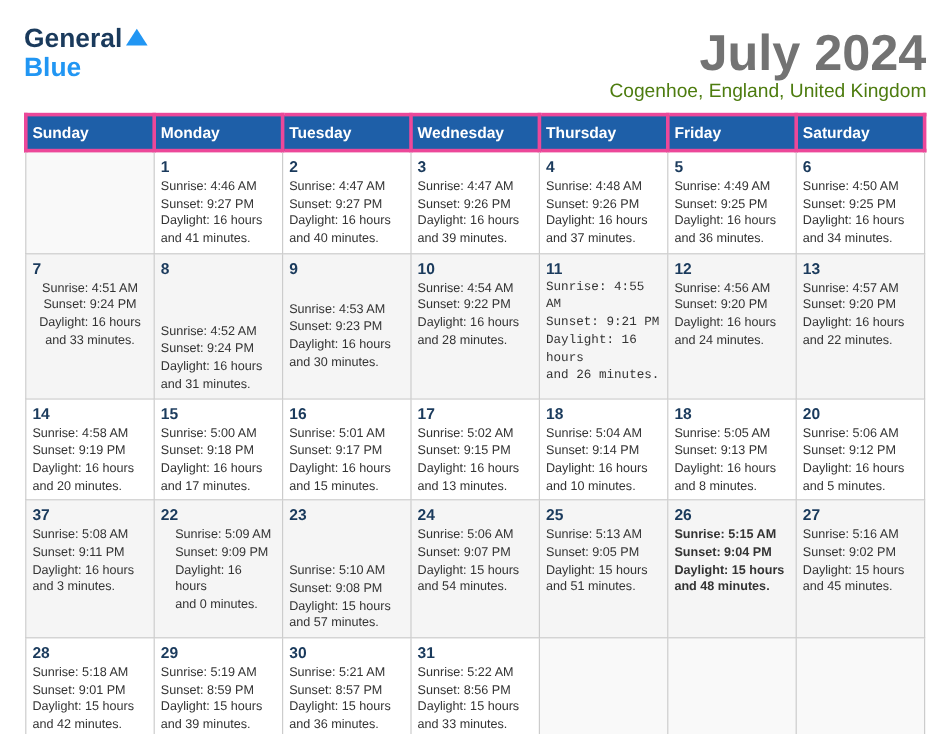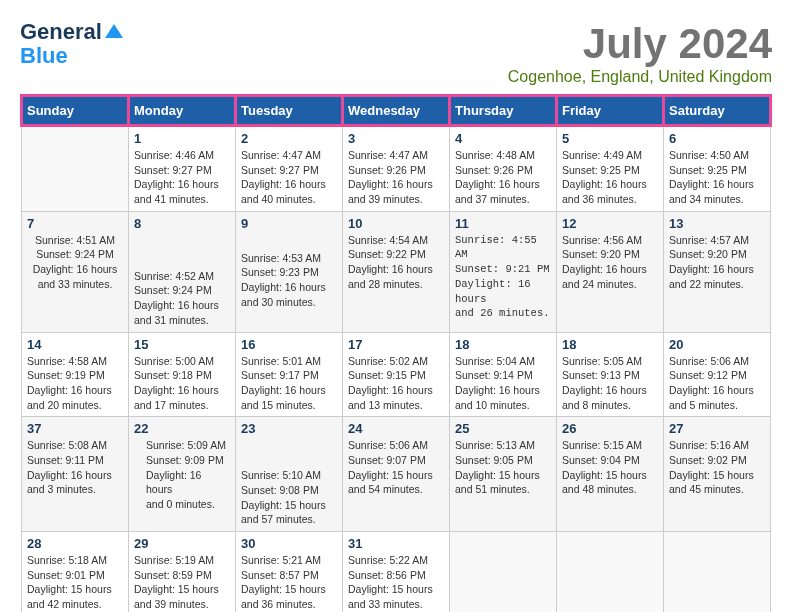--- a/index.html
+++ b/index.html
@@ -294,21 +294,21 @@
         </td>
         <td>
           <span class="day-number">25</span>
           <div class="day-info" style="white-space: pre-line;">Sunrise: 5:13 AM
 Sunset: 9:05 PM
 Daylight: 15 hours
 and 51 minutes.</div>
         </td>
         <td>
           <span class="day-number">26</span>
-          <div class="day-info" style="white-space: pre-line;">Sunrise: 5:15 AM
+          <div class="day-info" style="white-space: pre-line; font-weight: bold;">Sunrise: 5:15 AM
 Sunset: 9:04 PM
 Daylight: 15 hours
 and 48 minutes.</div>
         </td>
         <td>
           <span class="day-number">27</span>
           <div class="day-info" style="white-space: pre-line;">Sunrise: 5:16 AM
 Sunset: 9:02 PM
 Daylight: 15 hours
 and 45 minutes.</div>

